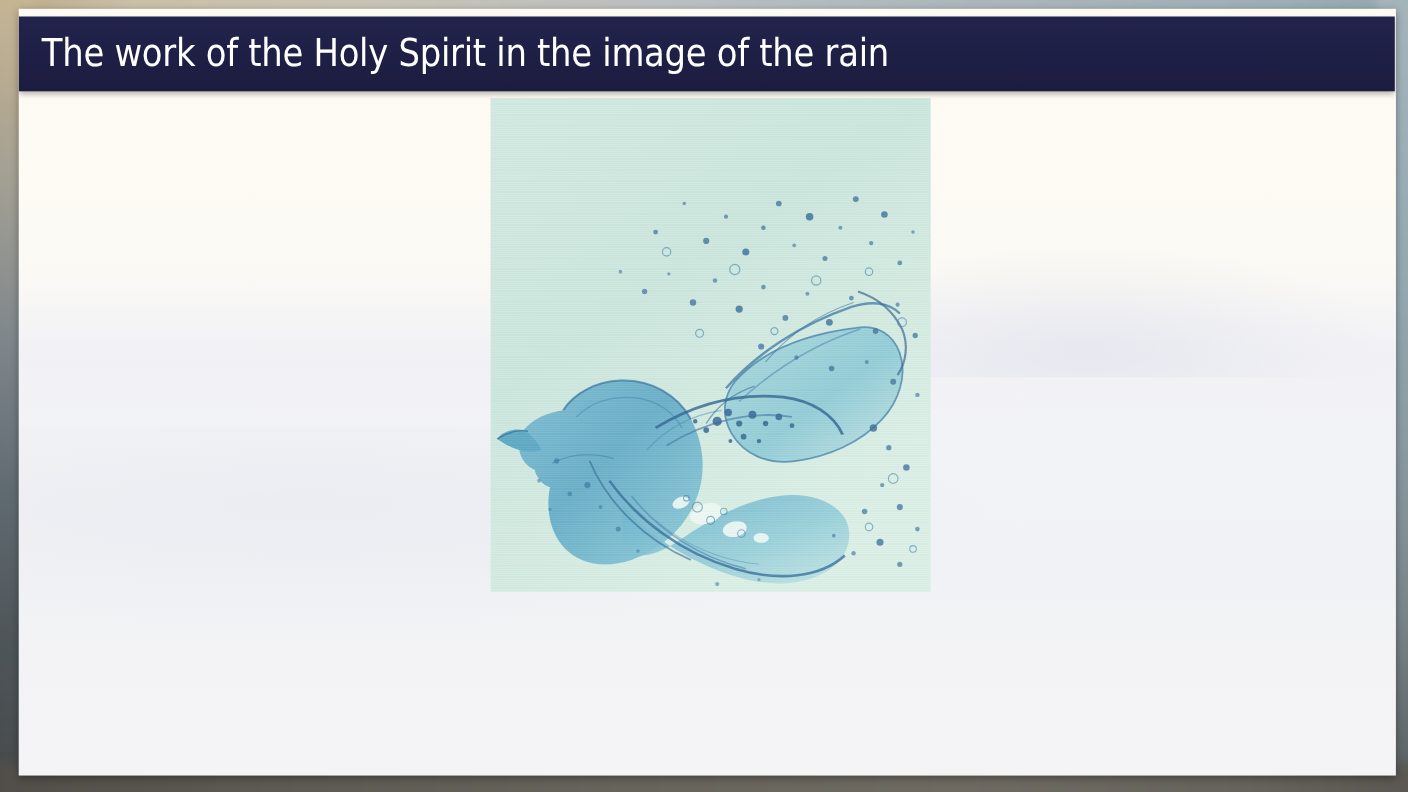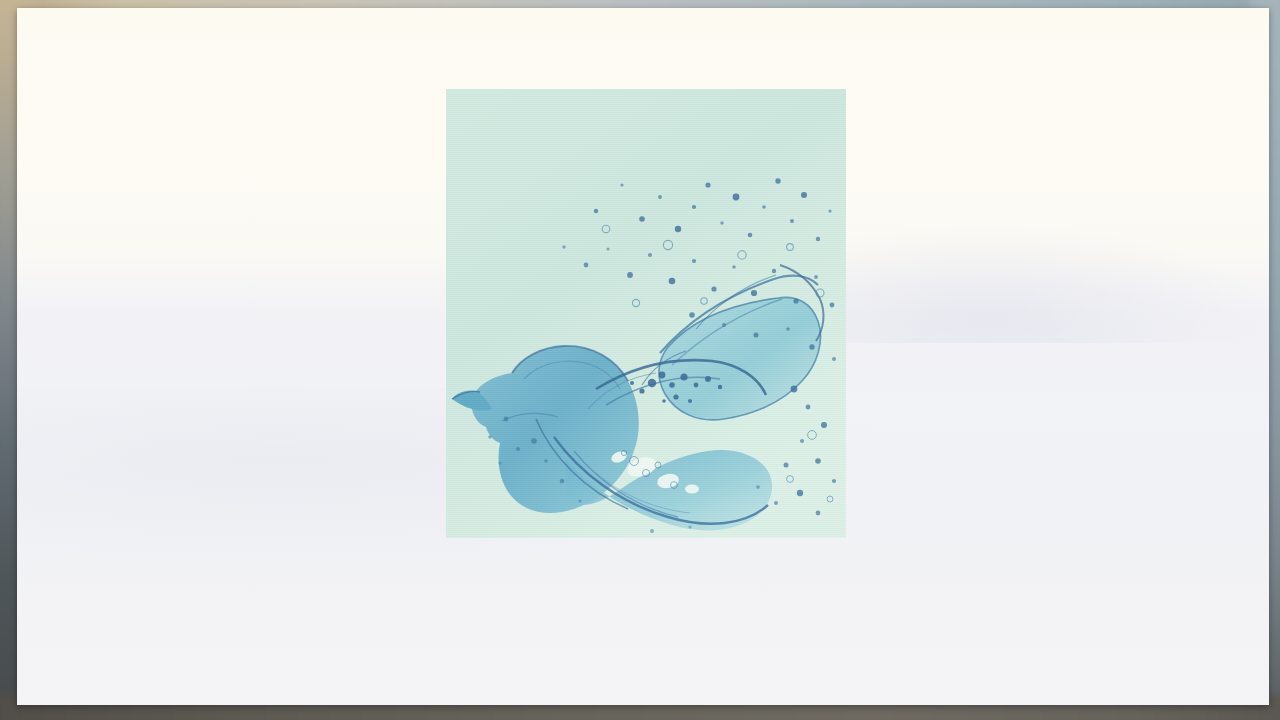--- a/index.html
+++ b/index.html
@@ -177,20 +177,23 @@
   <div id="backdrop-left"></div>
   <div id="backdrop-right"></div>
   <div id="backdrop-bottom"></div>
 
   <div id="slide">
 
     <div id="slide-wash-a"></div>
     <div id="slide-wash-b"></div>
     <div id="slide-wash-c"></div>
 
+    <div id="title-bar">
+      <div id="title-text">The work of the Holy Spirit in the image of the rain</div>
+    </div>
 
     <div id="picture">
       <svg viewBox="0 0 400 449" preserveAspectRatio="none" aria-hidden="true">
         <defs>
           <linearGradient id="bgGrad" x1="0" y1="0" x2="0.6" y2="1">
             <stop offset="0%" stop-color="#d2eae1"></stop>
             <stop offset="45%" stop-color="#cde7de"></stop>
             <stop offset="100%" stop-color="#dcf0e7"></stop>
           </linearGradient>
           <linearGradient id="bodyGrad" x1="0" y1="0" x2="1" y2="1">

